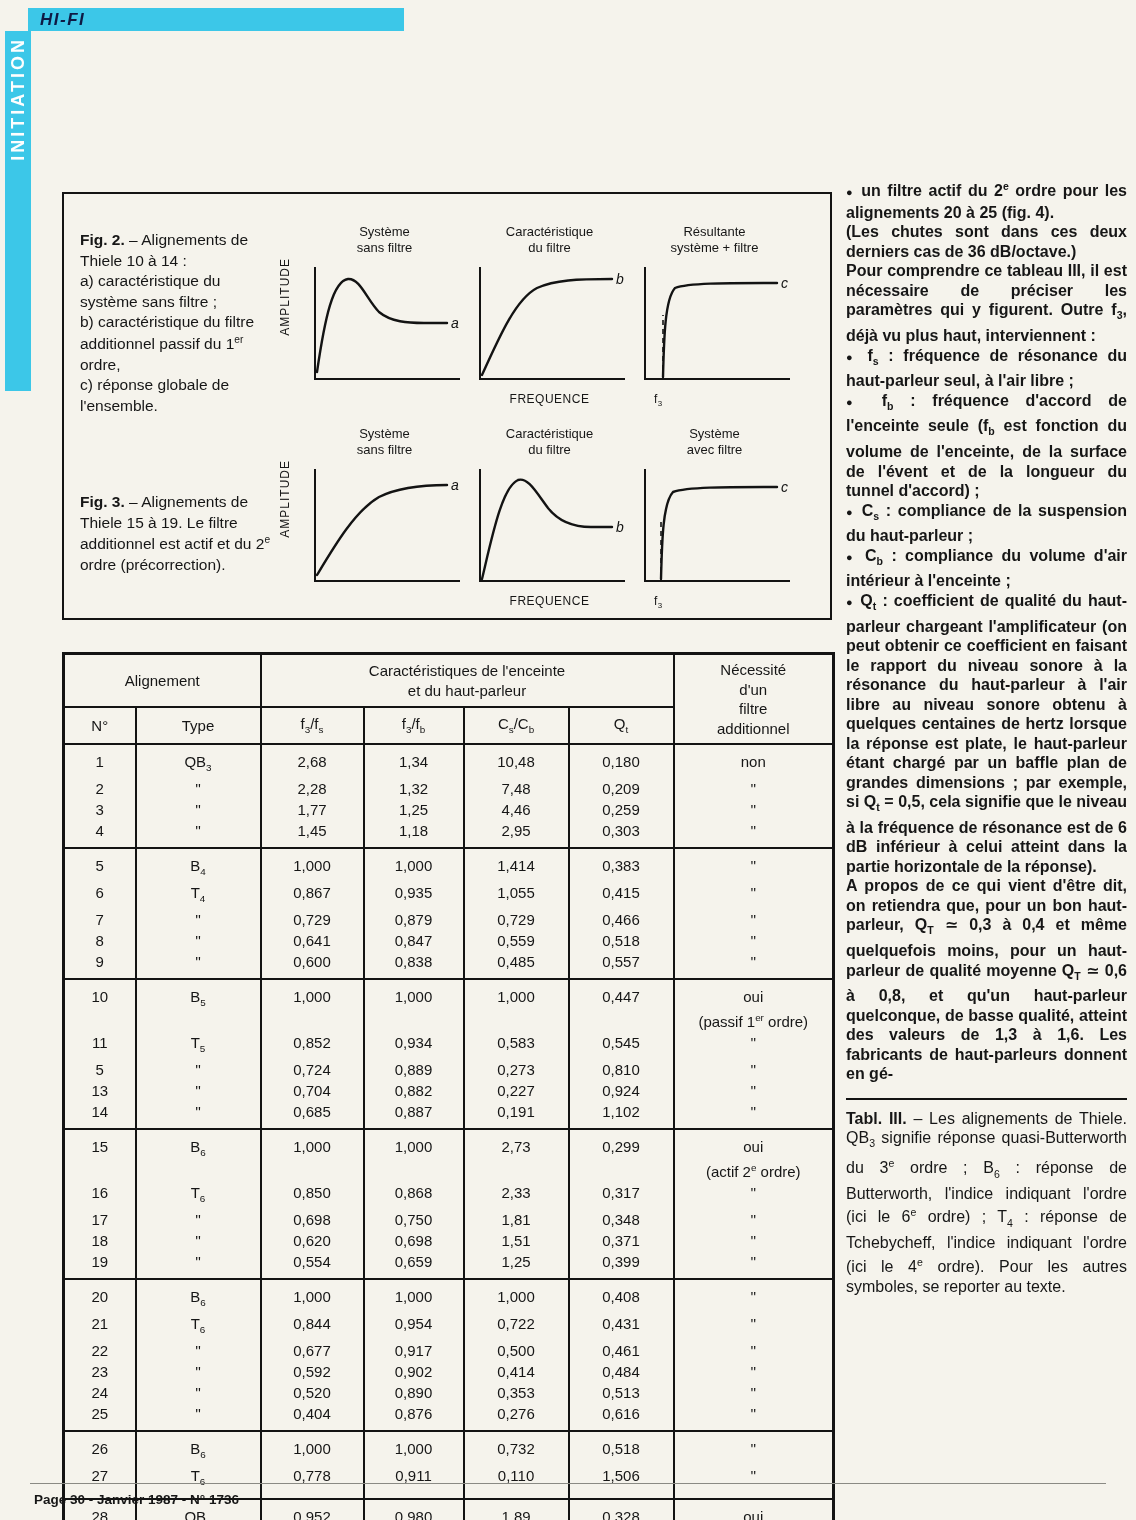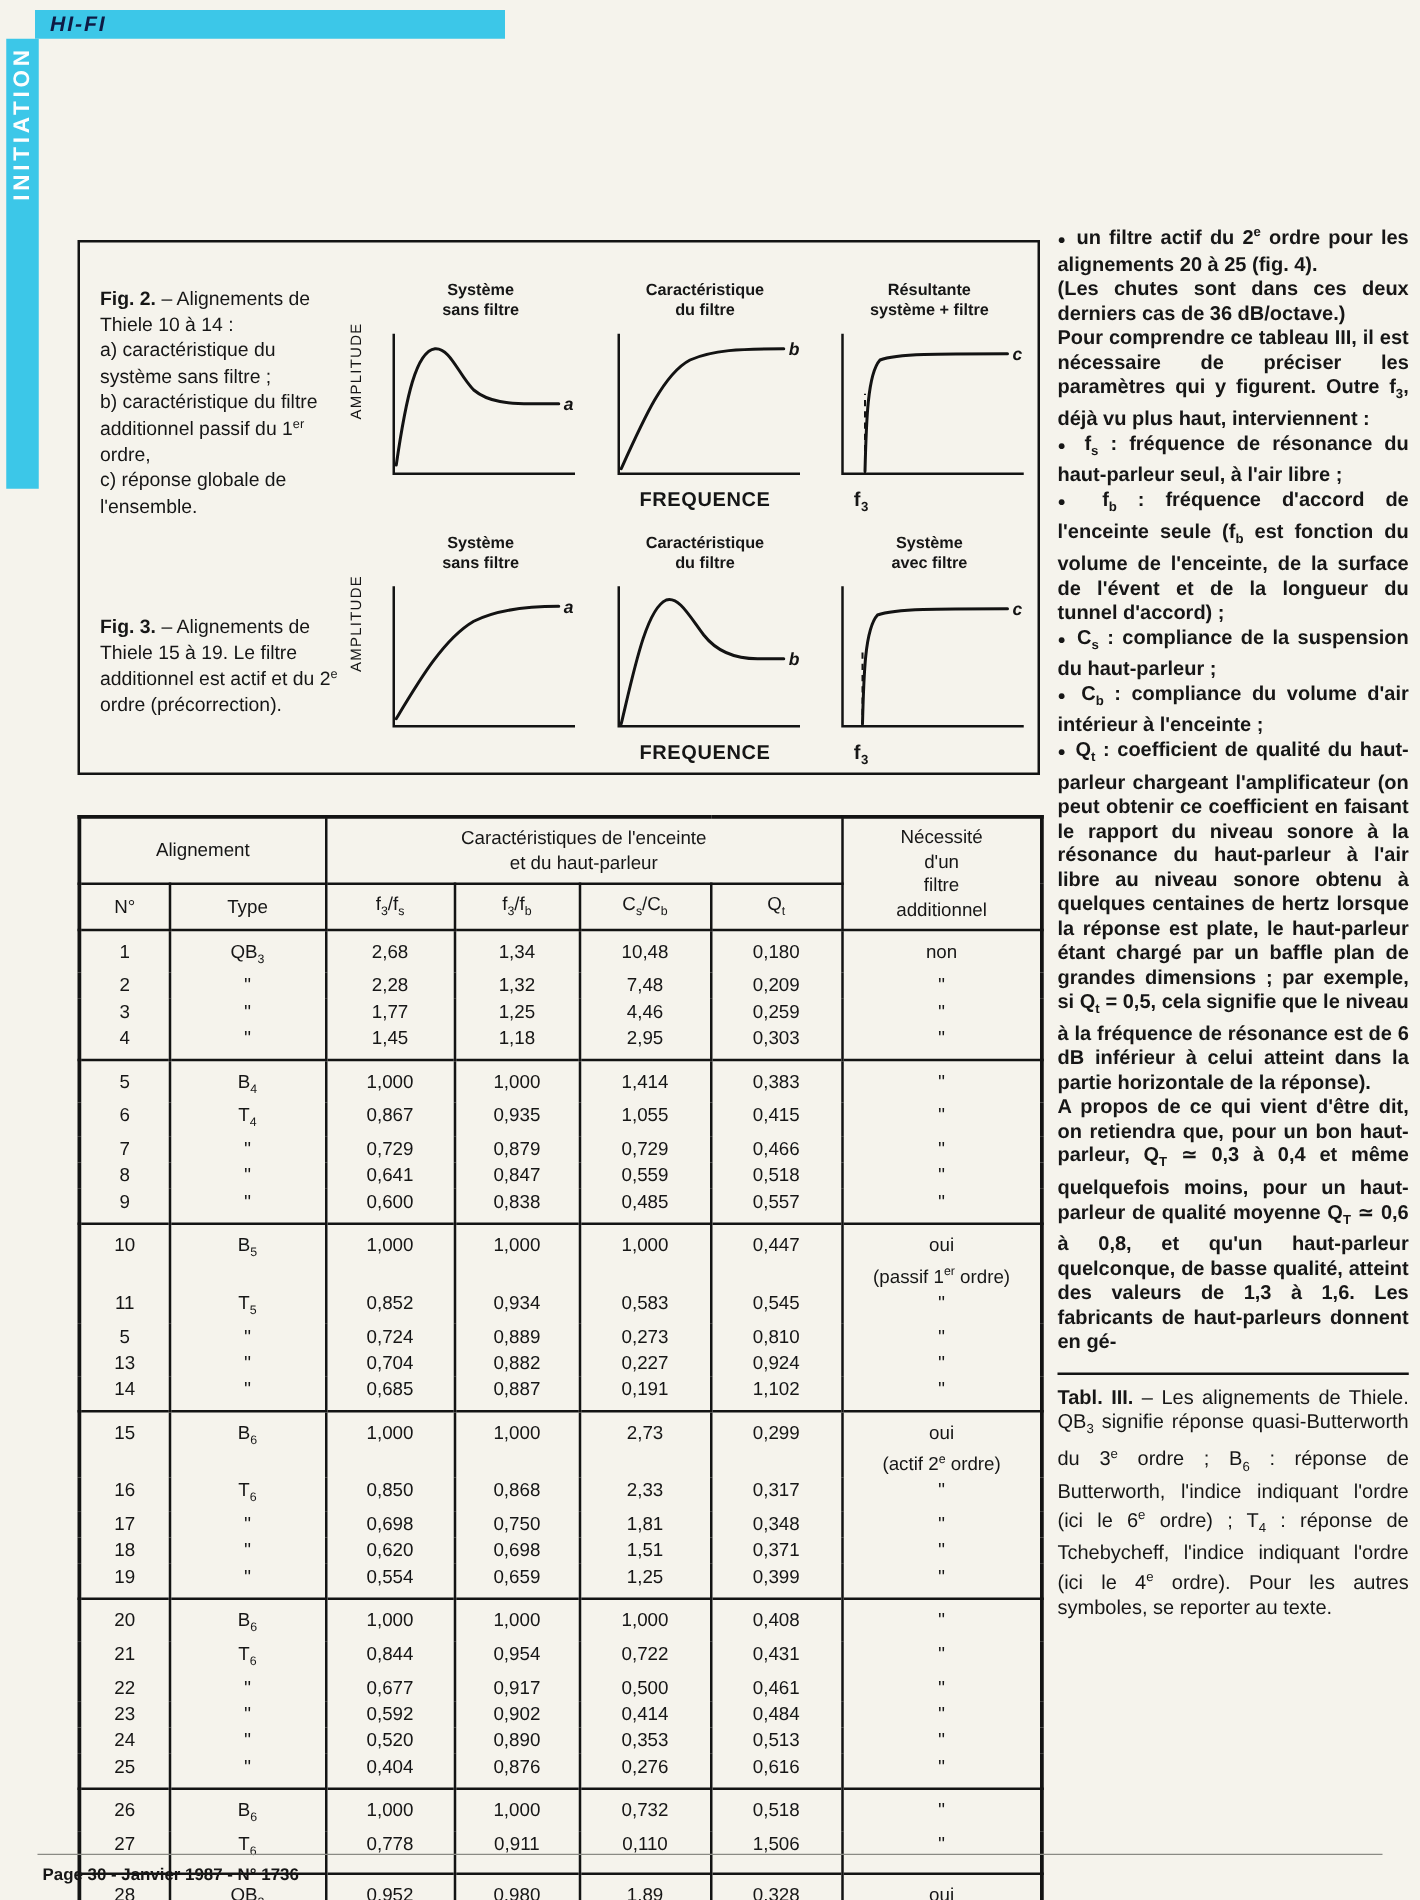--- a/index.html
+++ b/index.html
@@ -21,31 +21,31 @@
     writing-mode:vertical-rl; transform:translateX(-50%) rotate(180deg);
     color:#fefefe; font-weight:bold; font-size:18px; letter-spacing:3px; }
 
   
   .figure-box { position:absolute; left:62px; top:192px; width:770px; height:428px;
     border:2.5px solid #131313; }
   .fig-caption { position:absolute; left:16px; width:202px; 
     font-size:15.5px; line-height:1.33; }
   .fig2 { top:36px; }
   .fig3 { top:298px; }
-  .graph-row { position:absolute; left:238px; width:524px; display:flex; justify-content:space-between;font-weight:bold; }
+  .graph-row { position:absolute; left:238px; width:524px; display:flex; justify-content:flex-start; }
   .row1 { top:28px; }
   .row2 { top:230px; }
   .panel { width:165px; display:flex; flex-direction:column; align-items:center; }
   .panel-title { font-size:13px; line-height:1.25; text-align:center; min-height:34px;
     display:flex; flex-direction:column; justify-content:flex-end; white-space:pre-line; margin-bottom:3px; }
   .axis { fill:none; stroke:#131313; stroke-width:2; }
   .curve { fill:none; stroke:#131313; stroke-width:2.4; stroke-linecap:round; }
   .dash { stroke:#131313; stroke-width:1.6; stroke-dasharray:5 4; }
   .curve-label { font-size:14px; font-style:italic; fill:#131313; }
-  .panel-xlabel { width:100%; height:17px; font-size:16px; letter-spacing:0.5px;
+  .panel-xlabel { width:100%; height:17px; font-size:12px; letter-spacing:0.5px;
     text-align:center; margin-top:1px; }
   .panel-xlabel.left { text-align:left; padding-left:22px; }
   .amp-label { position:absolute; writing-mode:vertical-rl; transform:rotate(180deg);
     font-size:12px; letter-spacing:1px; left:214px; }
   .amp1 { top:64px; }
   .amp2 { top:266px; }
 
   
   .data-table { position:absolute; left:62px; top:652px; width:770px;
     border-collapse:collapse; table-layout:fixed; border:3px solid #131313; }

